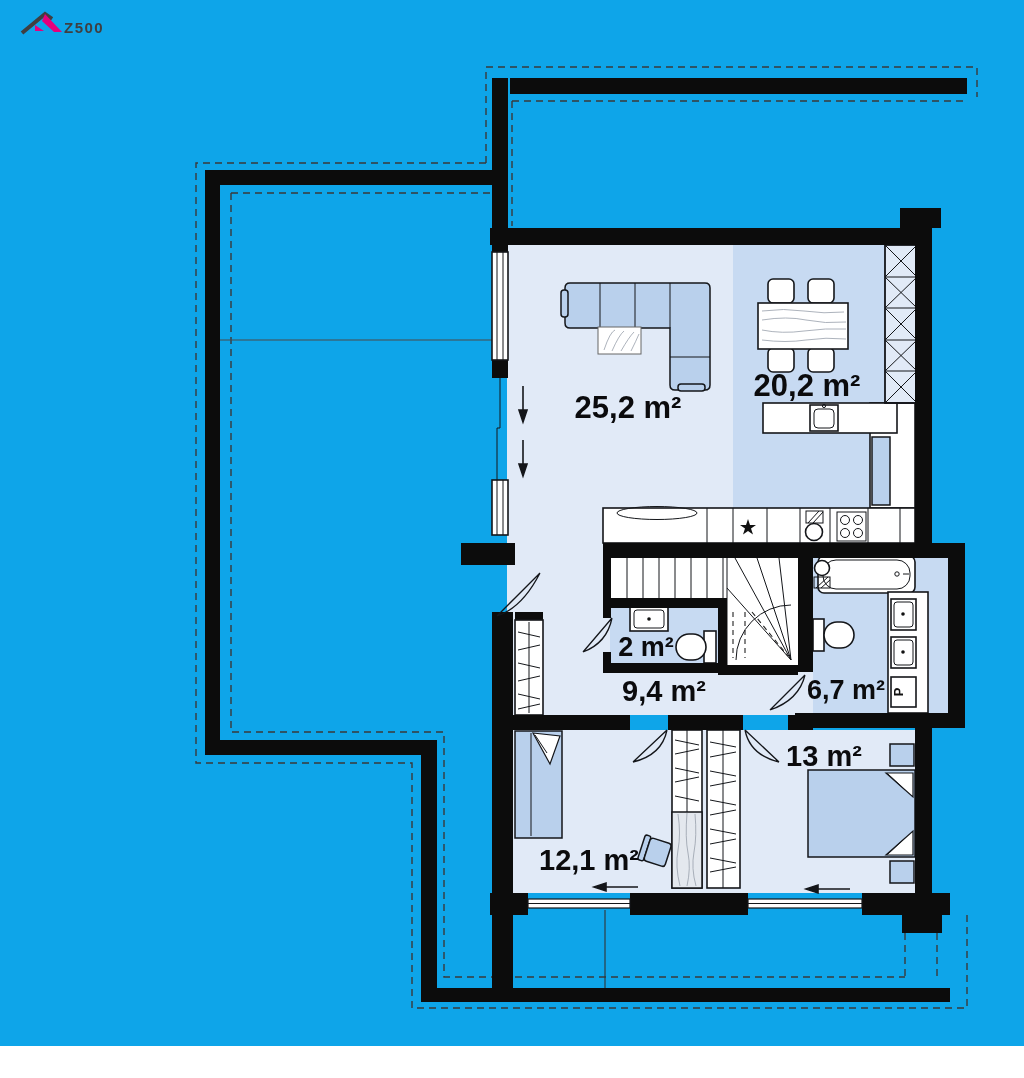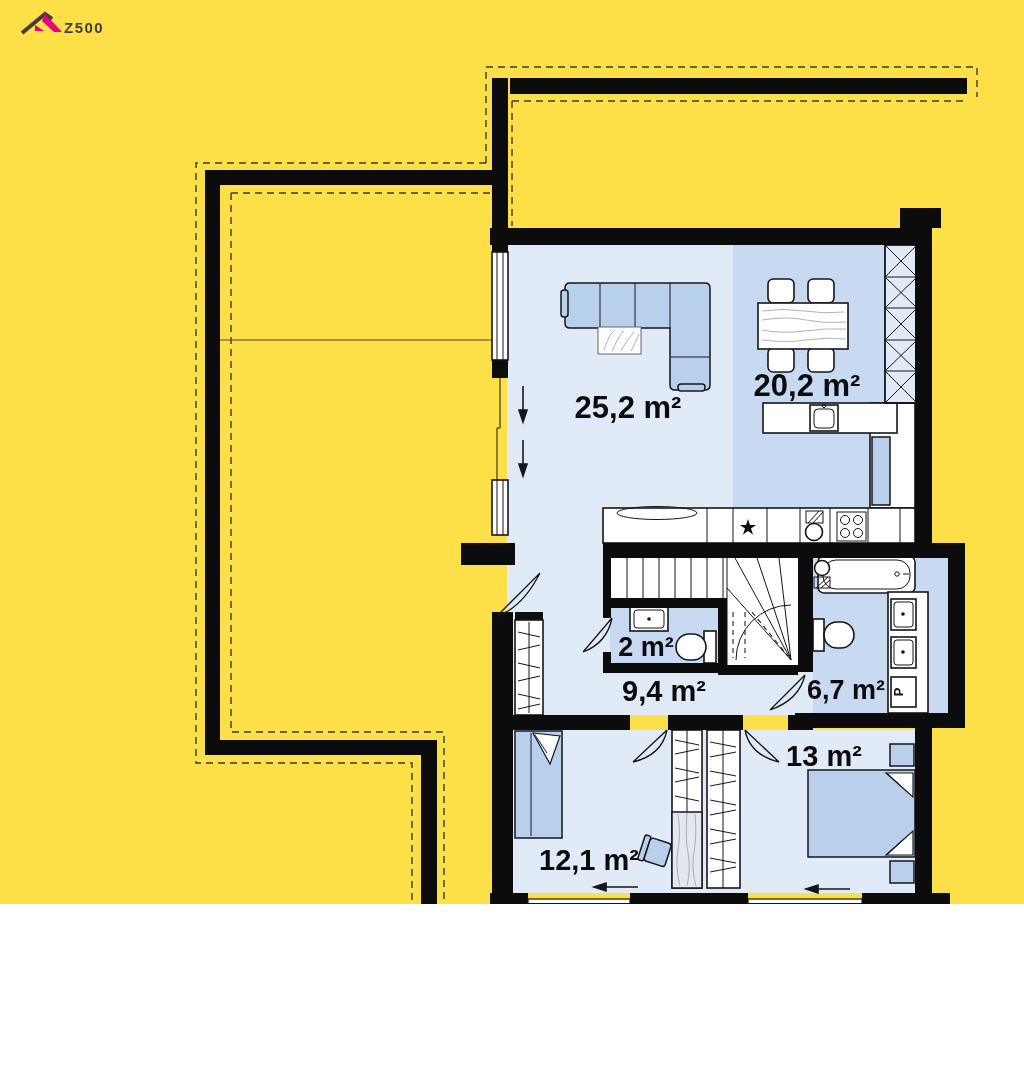--- a/index.html
+++ b/index.html
@@ -1,16 +1,16 @@
 <!DOCTYPE html>
 <html style="--wall: #0c0c0c; --floor-light: #e1eaf7; --floor-medium: #c7daf2; --furniture: #b9d0ec; --logo-pink: #e5007d; --logo-text: #3f3f41;"><head>
 <meta charset="utf-8">
 <style>
   html,body{margin:0;padding:0;background:#fff;}
-  .stage{position:relative;width:1024px;height:904px;background:#fde047;overflow:hidden;
+  .stage{position:relative;width:1024px;height:1046px;background:#0ea5e9;overflow:hidden;
          font-family:"Liberation Sans",sans-serif;}
   svg{position:absolute;left:0;top:0;}
   .wall{fill:var(--wall,#0c0c0c);shape-rendering:crispEdges;}
   .floor-light{fill:var(--floor-light,#e1eaf7);}
   .floor-medium{fill:var(--floor-medium,#c7daf2);}
   .furn{fill:var(--furniture,#b9d0ec);stroke:#14161a;stroke-width:1.5;}
   .fixture{fill:#ffffff;stroke:#14161a;stroke-width:1.6;}
   .thin{fill:none;stroke:#14161a;stroke-width:1;}
   .thin2{fill:none;stroke:#14161a;stroke-width:1.8;}
   .grain{fill:none;stroke:#98a0ab;stroke-width:0.8;}

